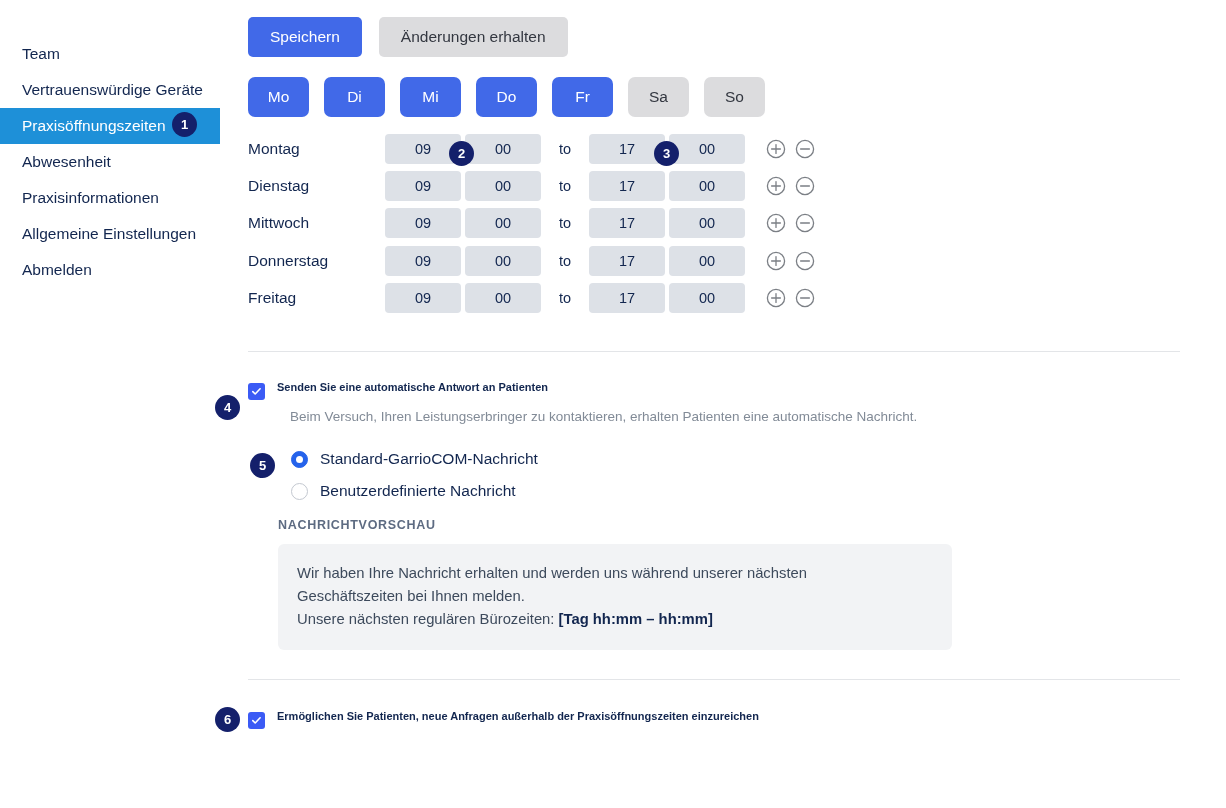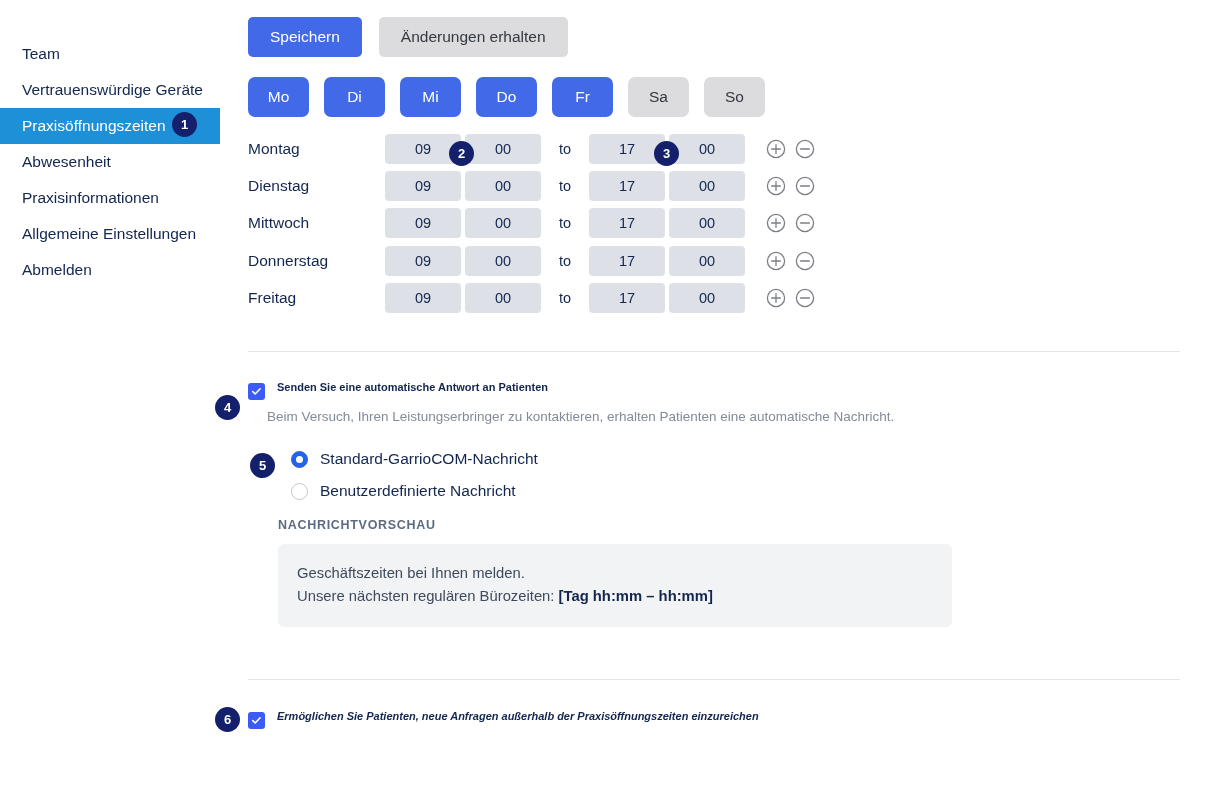--- a/index.html
+++ b/index.html
@@ -124,21 +124,21 @@
     margin-top: 2px;
     cursor: pointer;
   }
   .cbox svg { display: block; }
   .check-title {
     margin-left: 12px;
     font-size: 11px; font-weight: 700; color: #12264f;
     line-height: 1.2;
   }
   .check-desc {
-    margin-left: 19px; margin-top: 8px;
+    margin-left: 42px; margin-top: 8px;
     font-size: 13.5px; color: #828b97;
     line-height: 1.3;
   }
 
   .radio-group { position: absolute; left: 43px; top: 443px; }
   .radio-line {
     display: flex; align-items: center;
     height: 32px;
   }
   .radio {
@@ -372,28 +372,29 @@
         </div>
         <div class="radio-line">
           <span class="radio off"></span>
           <span class="radio-label">Benutzerdefinierte Nachricht</span>
         </div>
       </div>
 
     <div id="preview-wrap">
       <div class="preview-label">NACHRICHTVORSCHAU</div>
       <div class="preview-box">
+        <div>Wir haben Ihre Nachricht erhalten und werden uns während unserer nächsten</div>
         <div>Geschäftszeiten bei Ihnen melden.</div>
         <div><span>Unsere nächsten regulären Bürozeiten: </span><span class="strong">[Tag hh:mm – hh:mm]</span></div>
       </div>
     </div>
 
     <div class="divider" style="top:679px;"></div>
 
-    <div class="check-block" style="top:710px;font-style:italic;">
+    <div class="check-block" style="top:710px;">
       <div class="check-line">
         <span class="cbox">
           <svg width="11" height="11" viewBox="0 0 11 11" aria-hidden="true">
             <path d="M1.8 5.6 L4.2 8.0 L9.1 2.8" fill="none" stroke="#ffffff" stroke-width="1.6" stroke-linecap="round" stroke-linejoin="round"></path>
           </svg>
         </span>
         <span class="check-title">Ermöglichen Sie Patienten, neue Anfragen außerhalb der Praxisöffnungszeiten einzureichen</span>
       </div>
     </div>
 

